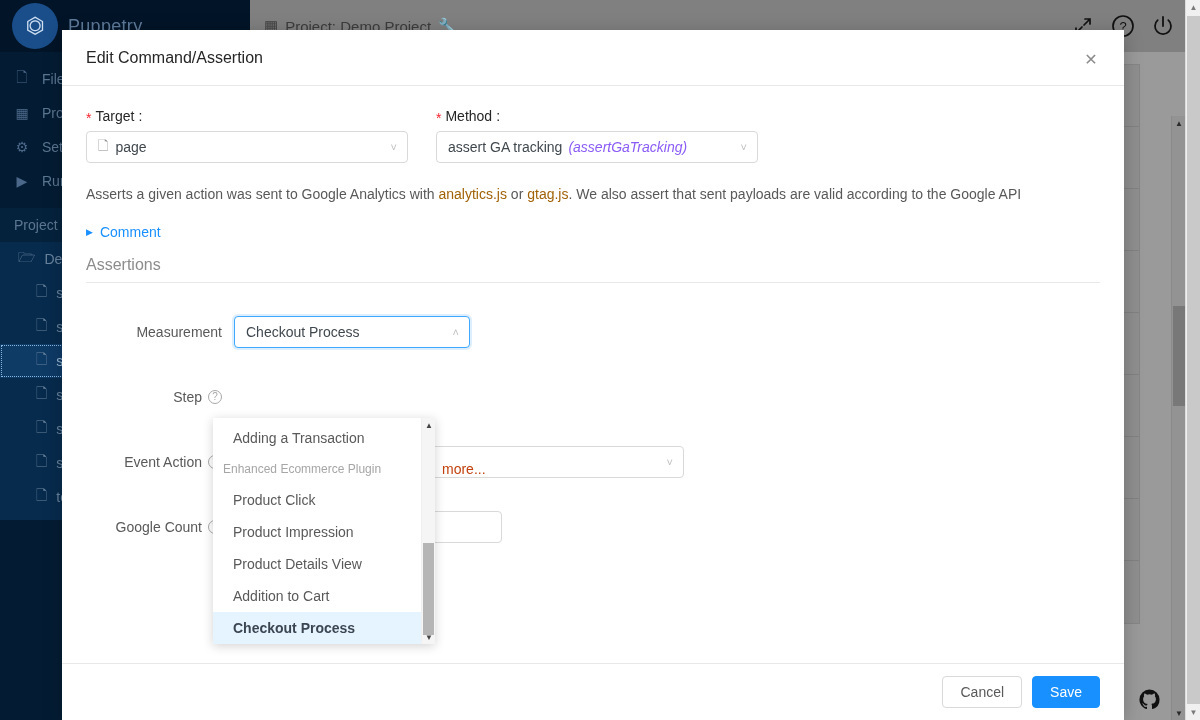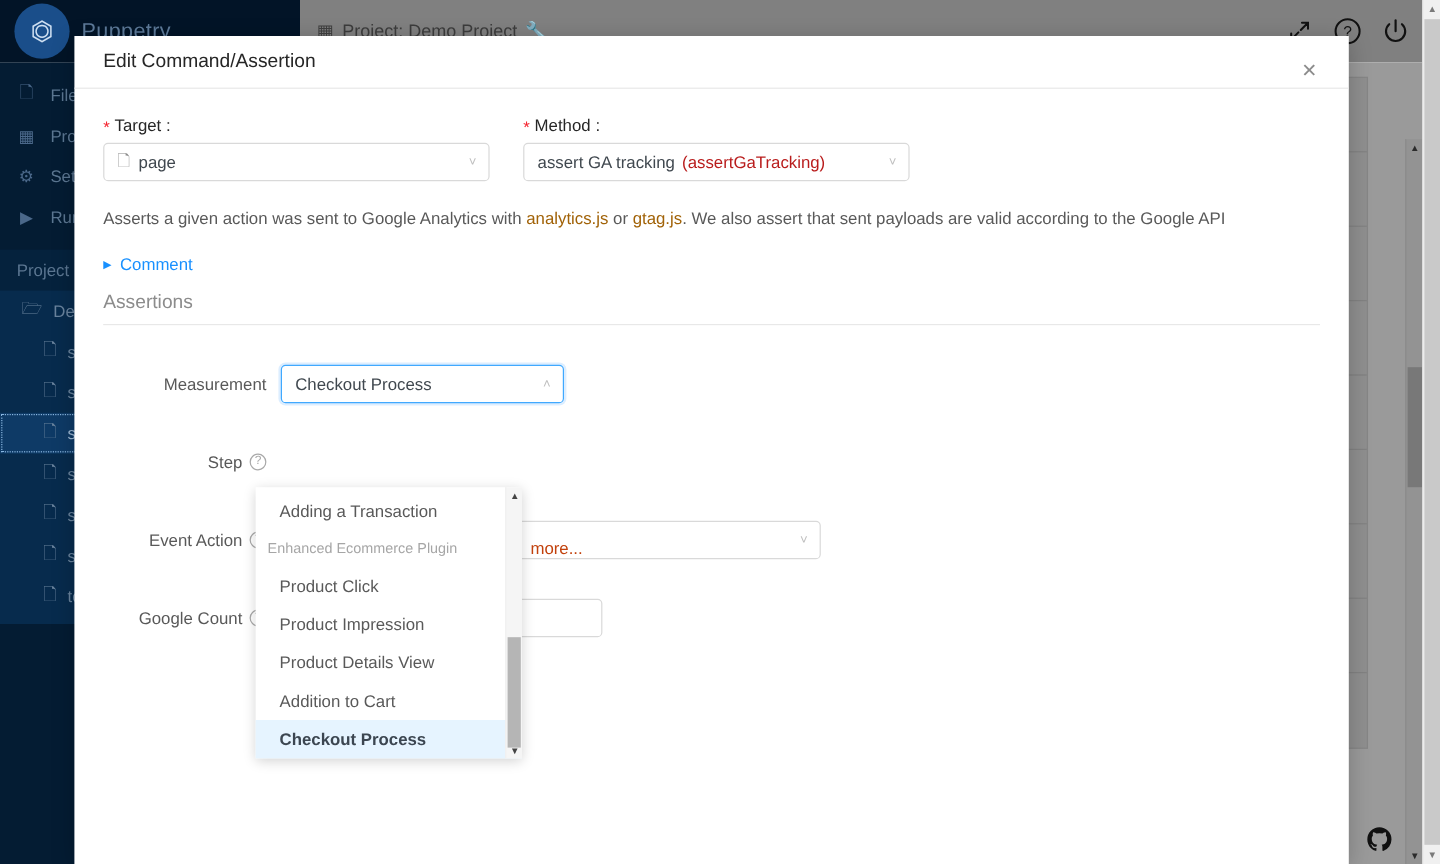--- a/index.html
+++ b/index.html
@@ -108,21 +108,21 @@
   .page-scroll .arr.dn { bottom: 0; }
   .page-scroll .thumb { position:absolute; left:1px; width:13px; top:16px; bottom:16px; background:#c9c9c9; }
 
   
   .modal {
     position: absolute; left: 62px; top: 30px; width: 1062px; height: 690px;
     background: #fff; box-shadow: 0 3px 18px rgba(0,0,0,.22);
     z-index: 50; display: flex; flex-direction: column;
   }
   .modal-header {
-    height: 44px; border-bottom: 1px solid #e8e8e8;
+    height: 56px; border-bottom: 1px solid #e8e8e8;
     display: flex; align-items: center; padding: 0 24px;
     position: relative; flex: none;
   }
   .modal-title { font-size: 16px; color: #262626; }
   .modal-close {
     position: absolute; right: 22px; top: 18px;
     width: 22px; height: 22px; color: #8c8c8c; font-size: 16px;
     display: flex; align-items: center; justify-content: center; cursor: pointer;
   }
   .modal-body { flex: 1; padding: 22px 24px 0 24px; position: relative; overflow: visible; }
@@ -151,21 +151,21 @@
     height: 32px; border: 1px solid #d9d9d9; border-radius: 4px;
     display: flex; align-items: center; padding: 0 11px;
     font-size: 14px; color: #40484f; background: #fff;
     position: relative; cursor: pointer;
   }
   .select .caret {
     position: absolute; right: 10px; top: 50%; transform: translateY(-50%);
     color: #bfbfbf; font-size: 11px;
   }
   .select .file-ic { margin-right: 7px; color: #8c8c8c; font-size: 13px; }
-  .muted-code { color: #b91c1c; margin-left: 6px; }
+  .muted-code { color: #8b5cf6; font-style: italic; margin-left: 6px; }
 
   .desc {
     margin-top: 22px; font-size: 14px; color: #595959; line-height: 1.4;
   }
   .desc a { color: #a16207; text-decoration: none; }
 
   .comment-toggle {
     margin-top: 19px; font-size: 14px; color: #1890ff;
     display: flex; align-items: center; gap: 7px; cursor: pointer;
   }
@@ -489,16 +489,20 @@
         <div class="dd-item selected">Checkout Process</div>
         <div class="dd-scroll">
           <span class="arr up">▲</span>
           <span class="thumb"></span>
           <span class="arr dn">▼</span>
         </div>
       </div>
 
     </div>
 
+    <div class="modal-footer">
+      <button class="btn btn-default">Cancel</button>
+      <button class="btn btn-primary">Save</button>
+    </div>
 
   </div>
 
 </div>
 
 </body></html>

